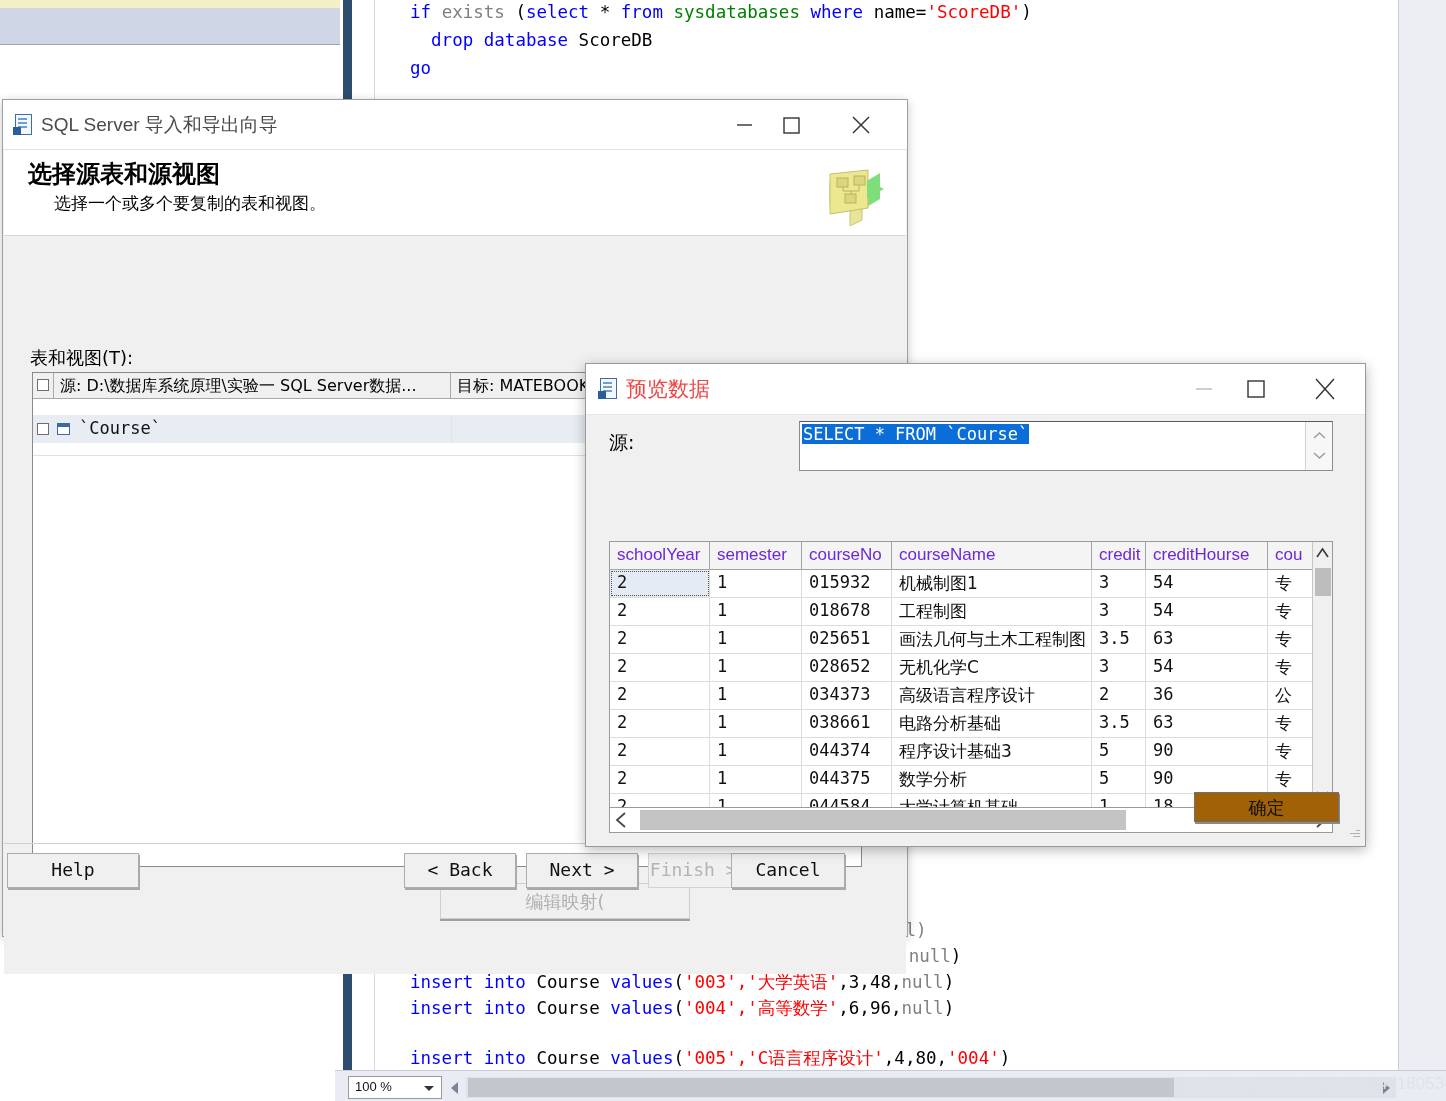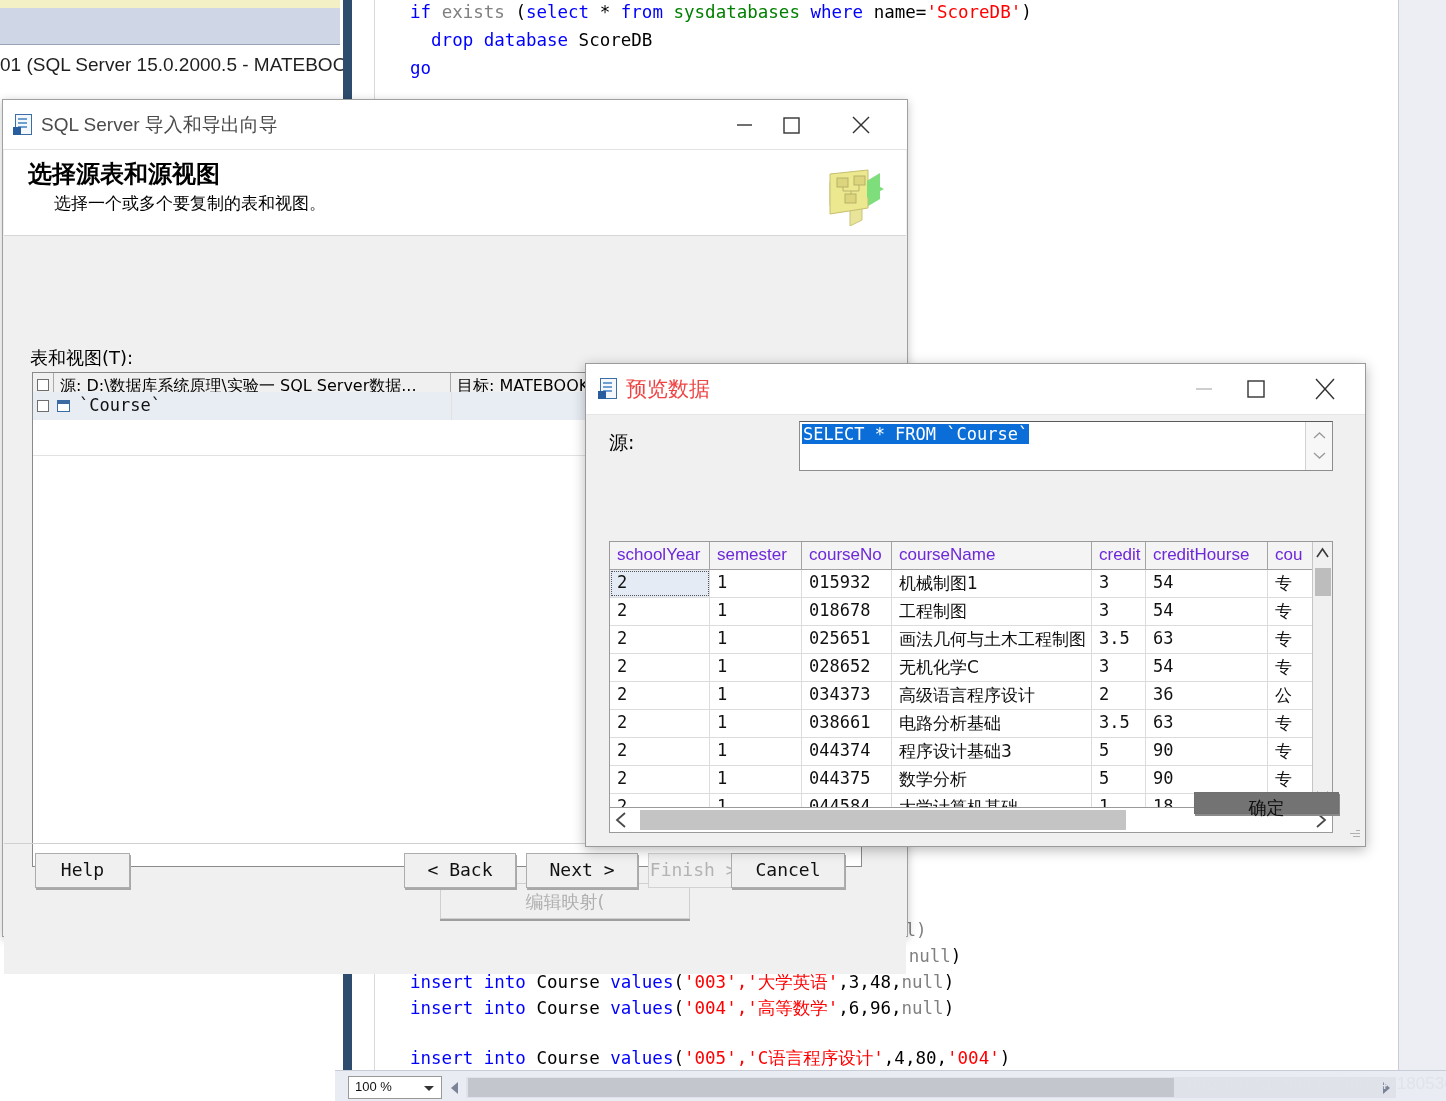--- a/index.html
+++ b/index.html
@@ -97,21 +97,21 @@
   .tv-row .divv{position:absolute;left:418px;top:0;width:1px;height:28px;background:#e2e2e2;}
   #tv-rowsep{position:absolute;left:0;top:82px;width:830px;height:1px;background:#e2e2e2;}
 
   #btn-editmap{position:absolute;left:436px;top:647px;width:250px;height:36px;background:#f0f0f0;border:1px solid #cfcfcf;box-sizing:border-box;box-shadow:0 2px 0 #9e9e9e;}
   #btn-editmap .t{position:absolute;left:0;top:6px;width:100%;text-align:center;font-size:18px;color:#b0b0b0;font-family:"DejaVu Sans",sans-serif;}
 
   #wiz-footrule{position:absolute;left:1px;top:743px;width:902px;height:1px;background:#d0d0d0;}
   .fbtn{position:absolute;top:753px;height:35px;background:#f0f0f0;border:1px solid #adadad;box-sizing:border-box;box-shadow:1px 2px 0 #a8a8a8;}
   .fbtn .t{position:absolute;left:0;top:5px;width:100%;text-align:center;font-size:18px;color:#111;font-family:"DejaVu Sans Mono","Liberation Mono",monospace;white-space:nowrap;}
   .fbtn.disabled .t{color:#b3b3b3;}
-  #fb-help{left:32px;width:95px;padding-left:48px;}
+  #fb-help{left:4px;width:132px;padding-left:48px;}
   #fb-back{left:401px;width:112px;}
   #fb-next{left:523px;width:112px;}
   #fb-finish{left:645px;width:112px;border-color:#d2d2d2;box-shadow:none;}
   #fb-cancel{left:728px;width:114px;}
 
   
   #preview{
     left:585px;top:363px;width:781px;height:484px;background:#f0f0f0;
     border:1px solid #9a9a9a;box-sizing:border-box;
     box-shadow:0 3px 12px rgba(0,0,0,.28);
@@ -148,37 +148,34 @@
 
   #g-vsb{position:absolute;right:0;top:0;width:20px;height:265px;background:#f0f0f0;border-left:1px solid #c5c5c5;box-sizing:border-box;}
   #g-vsb .up{position:absolute;left:0;top:0;width:19px;height:22px;}
   #g-vsb .dn{position:absolute;left:0;bottom:0;width:19px;height:22px;}
   #g-vsb .thumb{position:absolute;left:2px;top:26px;width:16px;height:28px;background:#bdbdbd;}
   #g-hsb{position:absolute;left:22px;top:393px;width:724px;height:25px;background:#ffffff;border:1px solid #9a9a9a;border-top:none;box-sizing:border-box;}
   #g-hsb .lf{position:absolute;left:2px;top:2px;width:20px;height:20px;}
   #g-hsb .rt{position:absolute;right:2px;top:2px;width:20px;height:20px;}
   #g-hsb .thumb{position:absolute;left:30px;top:2px;width:486px;height:20px;background:#c4c4c4;}
 
-  #pv-ok{position:absolute;left:1194px;top:792px;width:145px;height:22px;background:#737373;border:1px solid #707070;box-sizing:border-box;box-shadow:1px 2px 0 #8a8a8a;}
+  #pv-ok{position:absolute;left:1194px;top:792px;width:145px;height:30px;background:#a16207;border:1px solid #707070;box-sizing:border-box;box-shadow:1px 2px 0 #8a8a8a;}
   #pv-ok .t{position:absolute;left:0;top:3px;width:100%;text-align:center;font-size:18px;color:#111;font-family:"DejaVu Sans",sans-serif;}
   #pv-grip{position:absolute;left:1346px;top:825px;width:14px;height:14px;}
   #pv-grip i{position:absolute;background:#b0b0b0;display:block;height:1px;}
 
   .glyph{stroke:#333;stroke-width:1.4;fill:none;}
   .glyph-light{stroke:#b9b9b9;stroke-width:1.4;fill:none;}
 </style>
 </head>
 <body>
 
 <div class="abs" id="ssms-bg">
   <div class="abs" id="ssms-topstrip"></div>
   <div class="abs" id="ssms-tabstrip"></div>
-  <div class="abs" id="ssms-tabtitle">
-    <span>01 (SQL Server 15.0.2000.5 - MATEBOO</span>
-  </div>
   <div class="abs" id="ssms-leftdiv"></div>
   <div class="abs" id="ssms-editor"></div>
   <div class="abs" id="ssms-gutterline"></div>
   <div id="code-top">
       <div class="code" style="top: 2px;"><span class="kw">if</span><span class="pl"> </span><span class="kw2">exists</span><span class="pl"> (</span><span class="kw">select</span><span class="pl"> </span><span class="pl">*</span><span class="pl"> </span><span class="kw">from</span><span class="pl"> </span><span class="fn">sysdatabases</span><span class="pl"> </span><span class="kw">where</span><span class="pl"> name=</span><span class="str">'ScoreDB'</span><span class="pl">)</span></div>
       <div class="code" style="top: 30px;"><span class="pl">  </span><span class="kw">drop</span><span class="pl"> </span><span class="kw">database</span><span class="pl"> ScoreDB</span></div>
       <div class="code" style="top: 58px;"><span class="kw">go</span></div>
     </div>
   <div id="code-bottom">
       <div class="code" style="top: 944px;"><span class="kw">insert</span><span class="pl"> </span><span class="kw">into</span><span class="pl"> Course </span><span class="kw">values</span><span class="pl">(</span><span class="str">'002','体育',</span><span class="pl">    2,32,</span><span class="gy">null</span><span class="pl">)</span></div>
@@ -273,21 +270,21 @@
         <div class="tv-hcell" id="tv-hchk">
           <span class="chk"></span>
         </div>
         <div class="tv-hcell" id="tv-hsrc">
           <span class="t">源: D:\数据库系统原理\实验一  SQL Server数据...</span>
         </div>
         <div class="tv-hcell" id="tv-hdst">
           <span class="t">目标: MATEBOOK14\MSSQLSERVER01</span>
         </div>
       </div>
-      <div class="tv-row sel" style="top:19px;">
+      <div class="tv-row sel" style="top:42px;">
         <span class="chk"></span>
         <span class="tico">
             <i></i>
           </span>
         <span class="tname">`Course`</span>
         <span class="divv"></span>
       </div>
       <div id="tv-rowsep"></div>
     </div>
 

